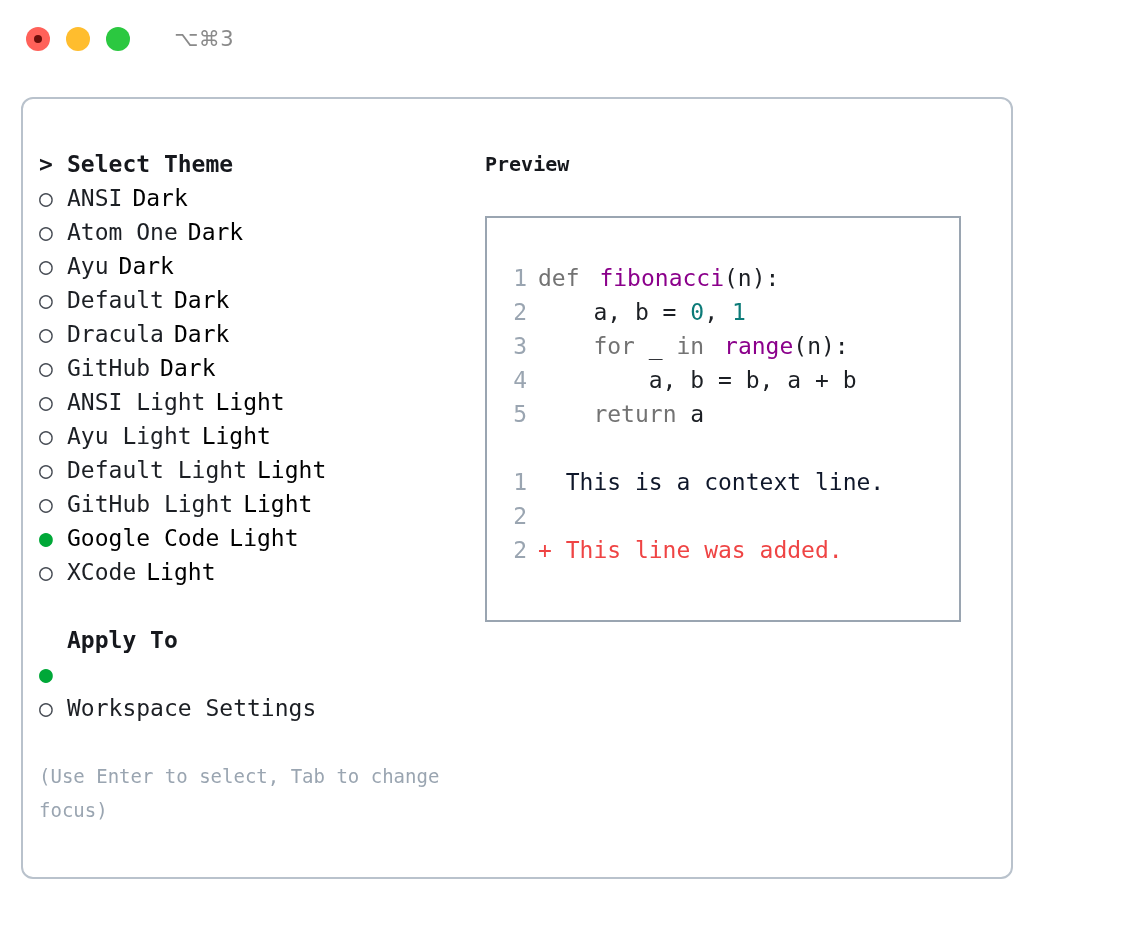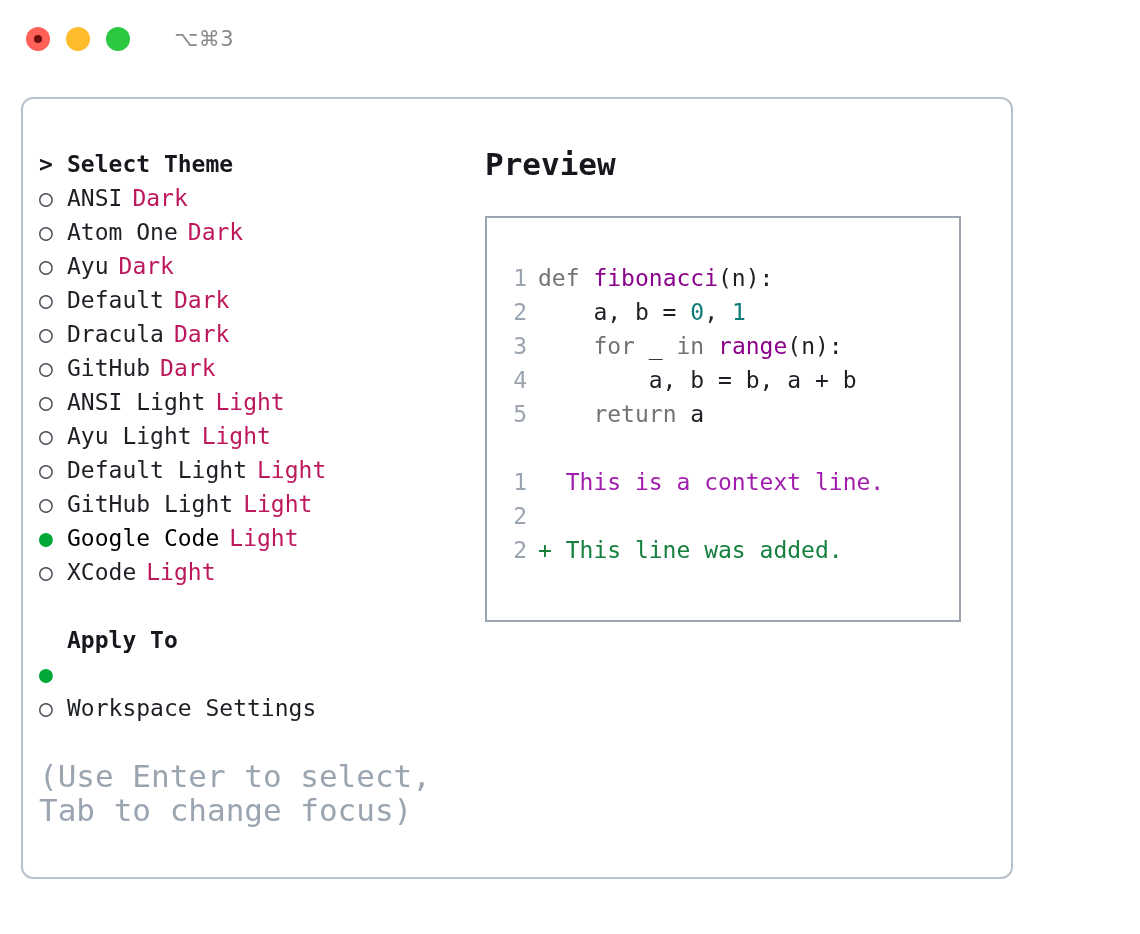--- a/index.html
+++ b/index.html
@@ -114,38 +114,38 @@
     font-size: 23px;
     line-height: 34px;
   }
   .marker-prompt   { color: #16181d; font-weight: bold; }
   .marker-empty    { color: #4a4f57; }
   .marker-selected { color: #00a838; }
   .row-title  { color: #1c1f24; }
   .row-title.selected { color: #000000; }
   .row-title.header { font-weight: bold; color: #16181d; }
   .row-badge {
-    color: #be185d;
+    color: #000000;
     margin-left: 10px;
   }
 
   .spacer-row { height: 34px; }
 
   #hint-text {
     margin-top: 34px;
-    font-size: 31px;
+    font-size: 19px;
     line-height: 34px;
     color: #9aa5b1;
     width: 412px;
     white-space: pre-wrap;
   }
 
   
   #preview-heading {
-    font-size: 31px;
+    font-size: 20px;
     line-height: 34px;
     color: #16181d;
     font-weight: bold;
     margin: 0 0 35px 0;
     white-space: pre;
   }
   #code-preview-box {
     width: 476px;
     height: 406px;
     border: 2px solid #9aa5b1;
@@ -165,27 +165,27 @@
     display: inline-block;
     width: 26px;
     flex: 0 0 26px;
     text-align: right;
     color: #9aa5b1;
     margin-right: 11px;
   }
   .code-blank { height: 34px; }
 
   .tok-kw   { color: #737373; }
-  .tok-fn   { color: #8b008b; }
+  .tok-fn   { color: #8b008b; margin-left: 6px; }
   .tok-num  { color: #0c7b78; }
   .tok-txt  { color: #1c1f24; }
 
-  .diff-ctx { color: #a21caf; text-align: center; }
+  .diff-ctx { color: #0f172a; text-align: center; }
   .diff-del { color: #c00000; }
-  .diff-add { color: #15803d; }
+  .diff-add { color: #ef4444; }
 </style>
 </head>
 <body>
 
 <div id="window-root">
 
   <div id="titlebar">
     <div class="traffic-lights">
       <span class="light light-red"></span>
       <span class="light light-yellow"></span>

